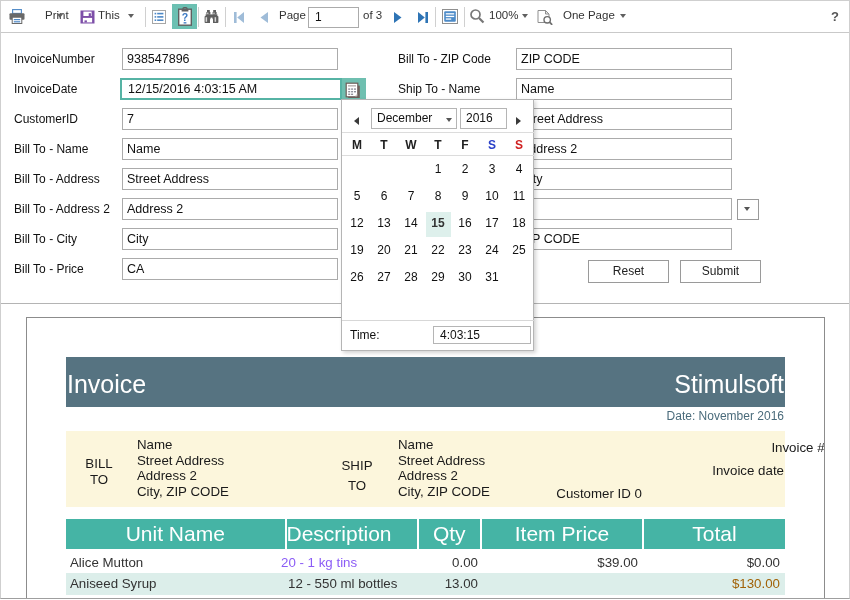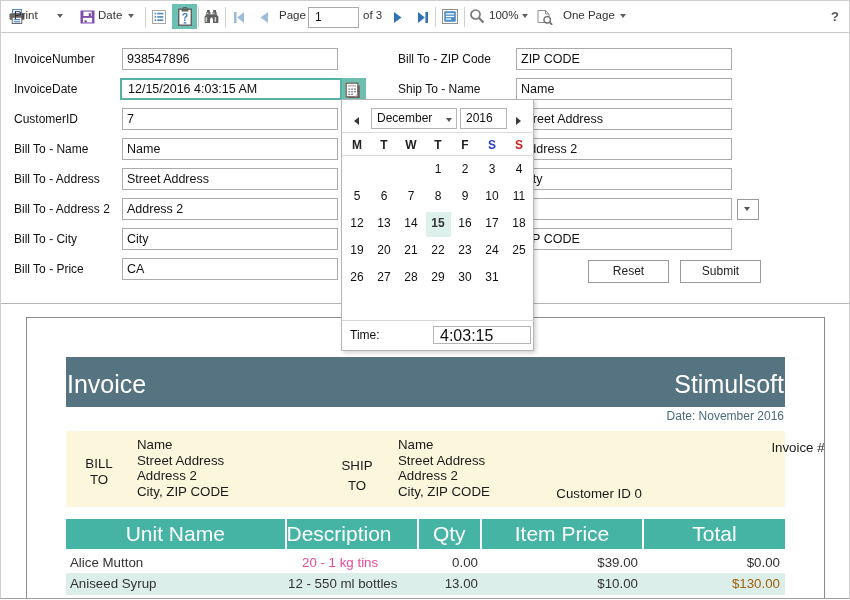--- a/index.html
+++ b/index.html
@@ -33,31 +33,31 @@
 
 <div id="toolbar">
 
   <svg class="abs" style="left:8px;top:8px" width="16" height="15" viewBox="0 0 16 15">
     <rect x="3.6" y="0.6" width="8.8" height="3.8" fill="#fff" stroke="#4d88c6" stroke-width="1.1"></rect>
     <rect x="0.5" y="4.2" width="15" height="6.6" rx="1.1" fill="#696969"></rect>
     <rect x="3.2" y="8.2" width="9.6" height="6.3" fill="#fff" stroke="#696969"></rect>
     <rect x="4.8" y="10" width="6.4" height="1.2" fill="#4d88c6"></rect>
     <rect x="4.8" y="12.2" width="6.4" height="1.2" fill="#4d88c6"></rect>
   </svg>
-  <span class="tbtext" style="left:13px">Print</span>
+  <span class="tbtext" style="left:44px">Print</span>
   <span class="caret" style="left:56px"></span>
 
   <svg class="abs" style="left:79px;top:9px" width="15" height="14" viewBox="0 0 15 14">
     <rect x="0.5" y="0.5" width="14" height="13" fill="#7d4fa8"></rect>
     <rect x="3.4" y="1.6" width="8.2" height="4.4" fill="#fff"></rect>
     <rect x="8.7" y="3.2" width="2.2" height="2.8" fill="#7d4fa8"></rect>
     <rect x="2.9" y="7.9" width="9.2" height="4.5" fill="#fff"></rect>
     <rect x="4.5" y="10.4" width="2.4" height="2" fill="#7d4fa8"></rect>
   </svg>
-  <span class="tbtext" style="left:97px">Date</span>
+  <span class="tbtext" style="left:97px">This</span>
   <span class="caret" style="left:127px"></span>
   <span class="tsep" style="left:144px"></span>
 
   <svg class="abs" style="left:151px;top:9px" width="14" height="14" viewBox="0 0 14 14">
     <rect x="0.5" y="0.5" width="13" height="13" fill="#fff" stroke="#a6a6a6"></rect>
     <rect x="2.6" y="2.8" width="1.6" height="1.6" fill="#4d88c6"></rect>
     <rect x="5.2" y="2.8" width="6.2" height="1.6" fill="#4d88c6"></rect>
     <rect x="2.6" y="6.1" width="1.6" height="1.6" fill="#4d88c6"></rect>
     <rect x="5.2" y="6.1" width="6.2" height="1.6" fill="#4d88c6"></rect>
     <rect x="2.6" y="9.4" width="1.6" height="1.6" fill="#4d88c6"></rect>
@@ -201,43 +201,43 @@
   <div class="rp" style="left:40px;top:52px;font-size:25px;color:#fff">Invoice</div>
   <div class="rp" style="left:39px;top:52px;width:718px;text-align:right;font-size:25px;color:#fff">Stimulsoft</div>
   <div class="rp" style="left:39px;top:91px;width:718px;text-align:right;font-size:12px;color:#4a6b7b">Date: November 2016</div>
 
   <div class="rp" style="left:39px;top:113px;width:719px;height:76px;background:#fcf6dc"></div>
   <div class="rp r13" style="left:52px;top:138px;width:40px;text-align:center;line-height:15.5px">BILL<br>TO</div>
   <div class="rp r13" style="left:110px;top:119px;line-height:15.5px">Name<br>Street Address<br>Address 2<br>City, ZIP CODE</div>
   <div class="rp r13" style="left:310px;top:138px;width:40px;text-align:center;line-height:20px">SHIP<br>TO</div>
   <div class="rp r13" style="left:371px;top:119px;line-height:15.5px">Name<br>Street Address<br>Address 2<br>City, ZIP CODE</div>
   <div class="rp r13" style="left:39px;top:122px;width:766px;text-align:right">Invoice #0</div>
+  <div class="rp r13" style="left:39px;top:145px;width:718px;text-align:right">Invoice date</div>
   <div class="rp r13" style="left:39px;top:168px;width:576px;text-align:right">Customer ID 0</div>
 
   <div class="rp" style="left:39px;top:201px;width:719px;height:30px;background:#45b4a5"></div>
   <div class="th" style="left:39px;width:218.5px">Unit Name</div>
   <div class="th" style="left:259.5px;width:104px">Description</div>
   <div class="th" style="left:391.5px;width:61.5px">Qty</div>
   <div class="th" style="left:455px;width:160px">Item Price</div>
   <div class="th" style="left:617px;width:141px">Total</div>
   <div class="rp" style="left:257.5px;top:201px;width:2px;height:30px;background:#fff"></div>
   <div class="rp" style="left:389.5px;top:201px;width:2px;height:30px;background:#fff"></div>
   <div class="rp" style="left:453px;top:201px;width:2px;height:30px;background:#fff"></div>
   <div class="rp" style="left:615px;top:201px;width:2px;height:30px;background:#fff"></div>
 
   <div class="rp r13" style="left:43px;top:237px;color:#333">Alice Mutton</div>
-  <div class="rp r13" style="left:275px;top:237px;color:#ec4899">20 - 1 kg tins</div>
+  <div class="rp r13" style="left:254px;top:237px;color:#8b5cf6">20 - 1 kg tins</div>
   <div class="rp r13" style="left:391px;top:237px;width:60px;text-align:right;color:#333">0.00</div>
   <div class="rp r13" style="left:455px;top:237px;width:156px;text-align:right;color:#333">$39.00</div>
   <div class="rp r13" style="left:617px;top:237px;width:136px;text-align:right;color:#333">$0.00</div>
   <div class="rp" style="left:39px;top:254.5px;width:719px;height:22px;background:#dceeea"></div>
   <div class="rp r13" style="left:43px;top:258px;color:#333">Aniseed Syrup</div>
   <div class="rp r13" style="left:261px;top:258px;color:#333">12 - 550 ml bottles</div>
   <div class="rp r13" style="left:391px;top:258px;width:60px;text-align:right;color:#333">13.00</div>
-  <div class="rp r13" style="left:455px;top:258px;width:156px;text-align:right;color:#333">$10.00</div>
   <div class="rp r13" style="left:617px;top:258px;width:136px;text-align:right;color:#a16207">$130.00</div>
 </div>
 
 <div id="cal">
   <svg class="abs" style="left:12px;top:17px" width="5" height="8" viewBox="0 0 5 8">
       <path d="M5 0 V8 L0 4 Z" fill="#3a3a3a"></path>
     </svg>
   <div class="abs" style="left:29px;top:8px;width:86px;height:21px;border:1px solid #b5b5b5;font-size:12px;color:#111;line-height:19px;padding-left:5px">December</div>
   <span class="caret" style="left:104px;top:18px;border-left-width:3px;border-right-width:3px;border-top-width:4px;border-top-color:#555"></span>
   <div class="abs" style="left:118px;top:8px;width:47px;height:21px;border:1px solid #b5b5b5;font-size:12px;color:#111;line-height:19px;padding-left:5px">2016</div>
@@ -284,14 +284,14 @@
     <span class="cd" style="left:164px;top:143px">25</span>
   <span class="cd" style="left:2px;top:170px">26</span>
     <span class="cd" style="left:29px;top:170px">27</span>
     <span class="cd" style="left:56px;top:170px">28</span>
     <span class="cd" style="left:83px;top:170px">29</span>
     <span class="cd" style="left:110px;top:170px">30</span>
     <span class="cd" style="left:137px;top:170px">31</span>
 
   <div class="abs" style="left:0px;top:220px;width:193px;height:1px;background:#d7d7d7"></div>
   <span class="abs" style="left:8px;top:228px;font-size:12px;color:#111">Time:</span>
-  <div class="abs" style="left:91px;top:226px;width:98px;height:18px;border:1px solid #b5b5b5;font-size:16px;color:#111;line-height:17px;padding-left:6px">4:03:15</div>
+  <div class="abs" style="left:91px;top:226px;width:98px;height:18px;border:1px solid #b5b5b5;font-size:12px;color:#111;line-height:17px;padding-left:6px">4:03:15</div>
 </div>
 
 </body></html>

